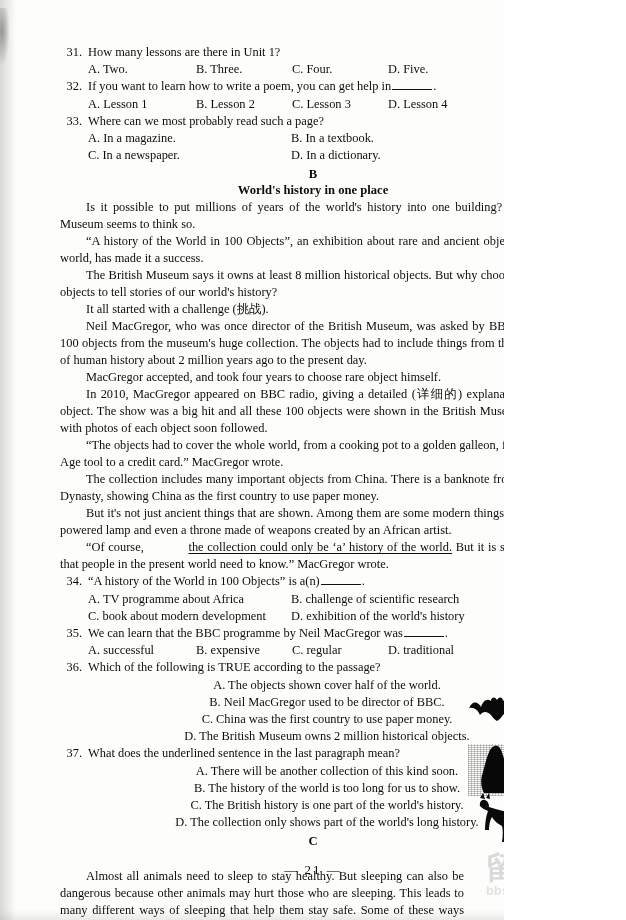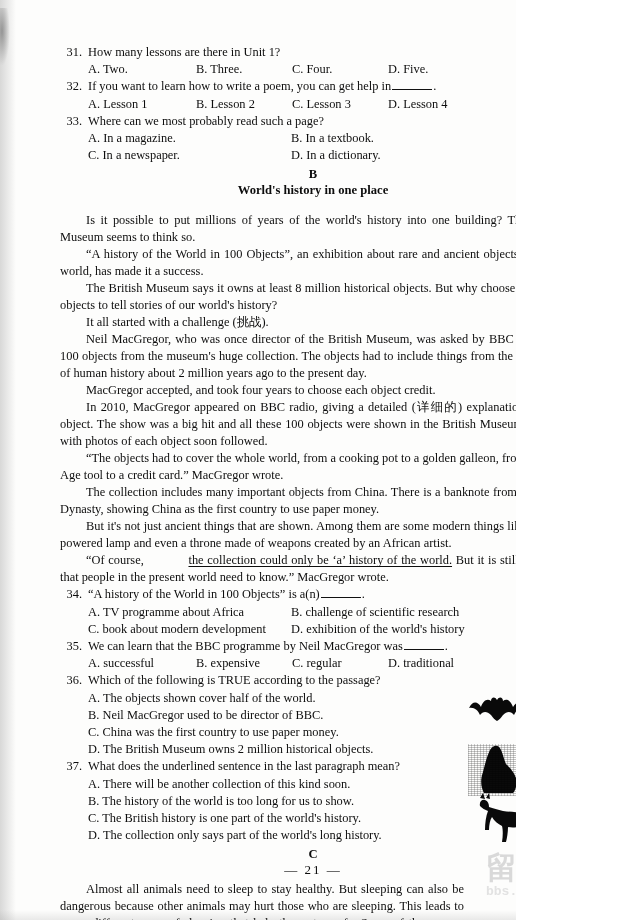--- a/index.html
+++ b/index.html
@@ -10,21 +10,20 @@
   body {
     font-family: "Liberation Serif", "DejaVu Serif", serif;
     color: #0d0d0d;
   }
   #page {
     position: relative;
     width: 504px;
     height: 920px;
     overflow: hidden;
     background: #fdfdfc;
-    padding-left: 12px;
   }
 
   
   .scan-edge-left {
     position: absolute;
     left: 0; top: 0;
     width: 16px; height: 920px;
     background: linear-gradient(to right, rgba(130,130,130,0.30), rgba(255,255,255,0));
     pointer-events: none;
   }
@@ -86,21 +85,21 @@
     white-space: nowrap;
   }
   .c4 .opt:nth-child(1) { width: 108px; }
   .c4 .opt:nth-child(2) { width: 96px; }
   .c4 .opt:nth-child(3) { width: 96px; }
   .c4 .opt:nth-child(4) { width: auto; }
 
   .c2 .opt:nth-child(1) { width: 203px; }
   .c2 .opt:nth-child(2) { width: auto; }
 
-  .c1 .opt { display: block; width: auto; }
+  .c1 .opt { display: block; width: auto; text-align: center; }
 
   .blank-line {
     display: inline-block;
     width: 40px;
     border-bottom: 1px solid #111;
     height: 11px;
     vertical-align: baseline;
     margin: 0 1px;
   }
 
@@ -109,21 +108,21 @@
     font-weight: bold;
     font-size: 12.6px;
     line-height: 16px;
     margin-top: 2px;
   }
   .section-title {
     text-align: center;
     font-weight: bold;
     font-size: 12.6px;
     line-height: 16px;
-    margin-bottom: 14px;
+    margin-bottom: 1px;
   }
 
   p.para {
     font-size: 12.4px;
     line-height: 17.0px;
     margin: 0;
     text-indent: 26px;
     text-align: justify;
     text-justify: inter-word;
   }
@@ -228,21 +227,21 @@
     </div>
 
     <div class="section-letter">B</div>
     <div class="section-title">World's history in one place</div>
 
     <p class="para">Is it possible to put millions of years of the world's history into one building? The British Museum seems to think so.</p>
     <p class="para">“A history of the World in 100 Objects”, an exhibition about rare and ancient objects from the world, has made it a success.</p>
     <p class="para">The British Museum says it owns at least 8 million historical objects. But why choose these 100 objects to tell stories of our world's history?</p>
     <p class="para">It all started with a challenge (挑战).</p>
     <p class="para">Neil MacGregor, who was once director of the British Museum, was asked by BBC to choose 100 objects from the museum's huge collection. The objects had to include things from the beginning of human history about 2 million years ago to the present day.</p>
-    <p class="para">MacGregor accepted, and took four years to choose each object credit.</p>
+    <p class="para">MacGregor accepted, and took four years to choose rare object himself.</p>
     <p class="para">In 2010, MacGregor appeared on BBC radio, giving a detailed (详细的) explanation of each object. The show was a big hit and all these 100 objects were shown in the British Museum. A book with photos of each object soon followed.</p>
     <p class="para">“The objects had to cover the whole world, from a cooking pot to a golden galleon, from a Stone Age tool to a credit card.” MacGregor wrote.</p>
     <p class="para">The collection includes many important objects from China. There is a banknote from the Ming Dynasty, showing China as the first country to use paper money.</p>
     <p class="para">But it's not just ancient things that are shown. Among them are some modern things like a solar-powered lamp and even a throne made of weapons created by an African artist.</p>
     <p class="para"><span>“Of course, </span><span class="u">the collection could only be ‘a’ history of the world.</span><span> But it is still a history that people in the present world need to know.” MacGregor wrote.</span></p>
 
     <div>
       <div class="q q-stem"><span class="q-num">34.</span><span>“A history of the World in 100 Objects” is a(n)</span><span class="blank-line"></span><span>.</span></div>
       <div class="opts c2"><span class="opt">A. TV programme about Africa</span><span class="opt">B. challenge of scientific research</span></div>
       <div class="opts c2"><span class="opt">C. book about modern development</span><span class="opt">D. exhibition of the world's history</span></div>
@@ -262,21 +261,21 @@
           <span class="opt">D. The British Museum owns 2 million historical objects.</span>
         </div>
     </div>
 
     <div>
       <div class="q q-stem"><span class="q-num">37.</span><span>What does the underlined sentence in the last paragraph mean?</span></div>
       <div class="opts c1">
           <span class="opt">A. There will be another collection of this kind soon.</span>
           <span class="opt">B. The history of the world is too long for us to show.</span>
           <span class="opt">C. The British history is one part of the world's history.</span>
-          <span class="opt">D. The collection only says part of the world's long history.</span>
+          <span class="opt">D. The collection only shows part of the world's long history.</span>
         </div>
     </div>
 
     <div class="section-letter">C</div>
     <p class="para narrow">Almost all animals need to sleep to stay healthy. But sleeping can also be dangerous because other animals may hurt those who are sleeping. This leads to many different ways of sleeping that help them stay safe. Some of these ways may surprise you!</p>
     <p class="para narrow">Almost all bats sleep upside down. They hang from a branch of a tree or the ceiling of a cave. Up high, bats are safe from most other animals. If they are in danger, they just fly away.</p>
 
   </div>
 
   <div class="illus">

